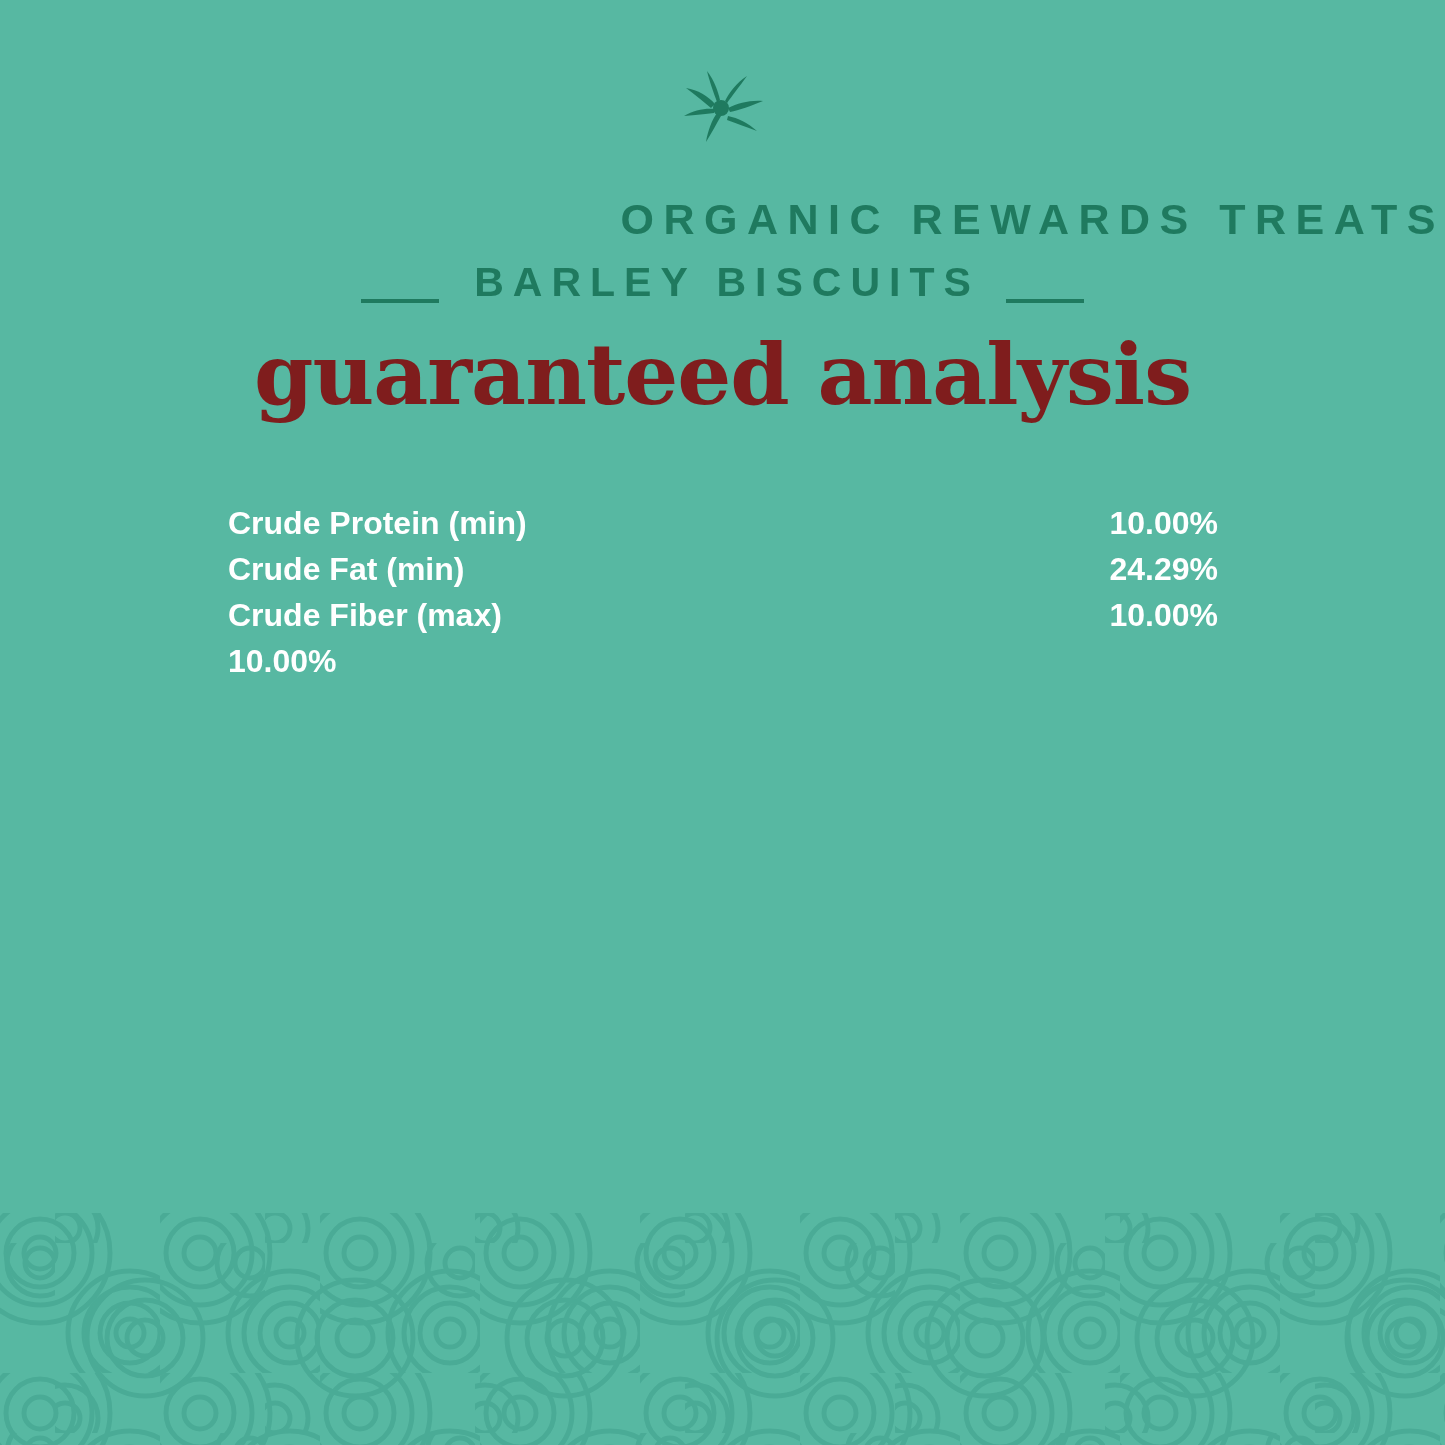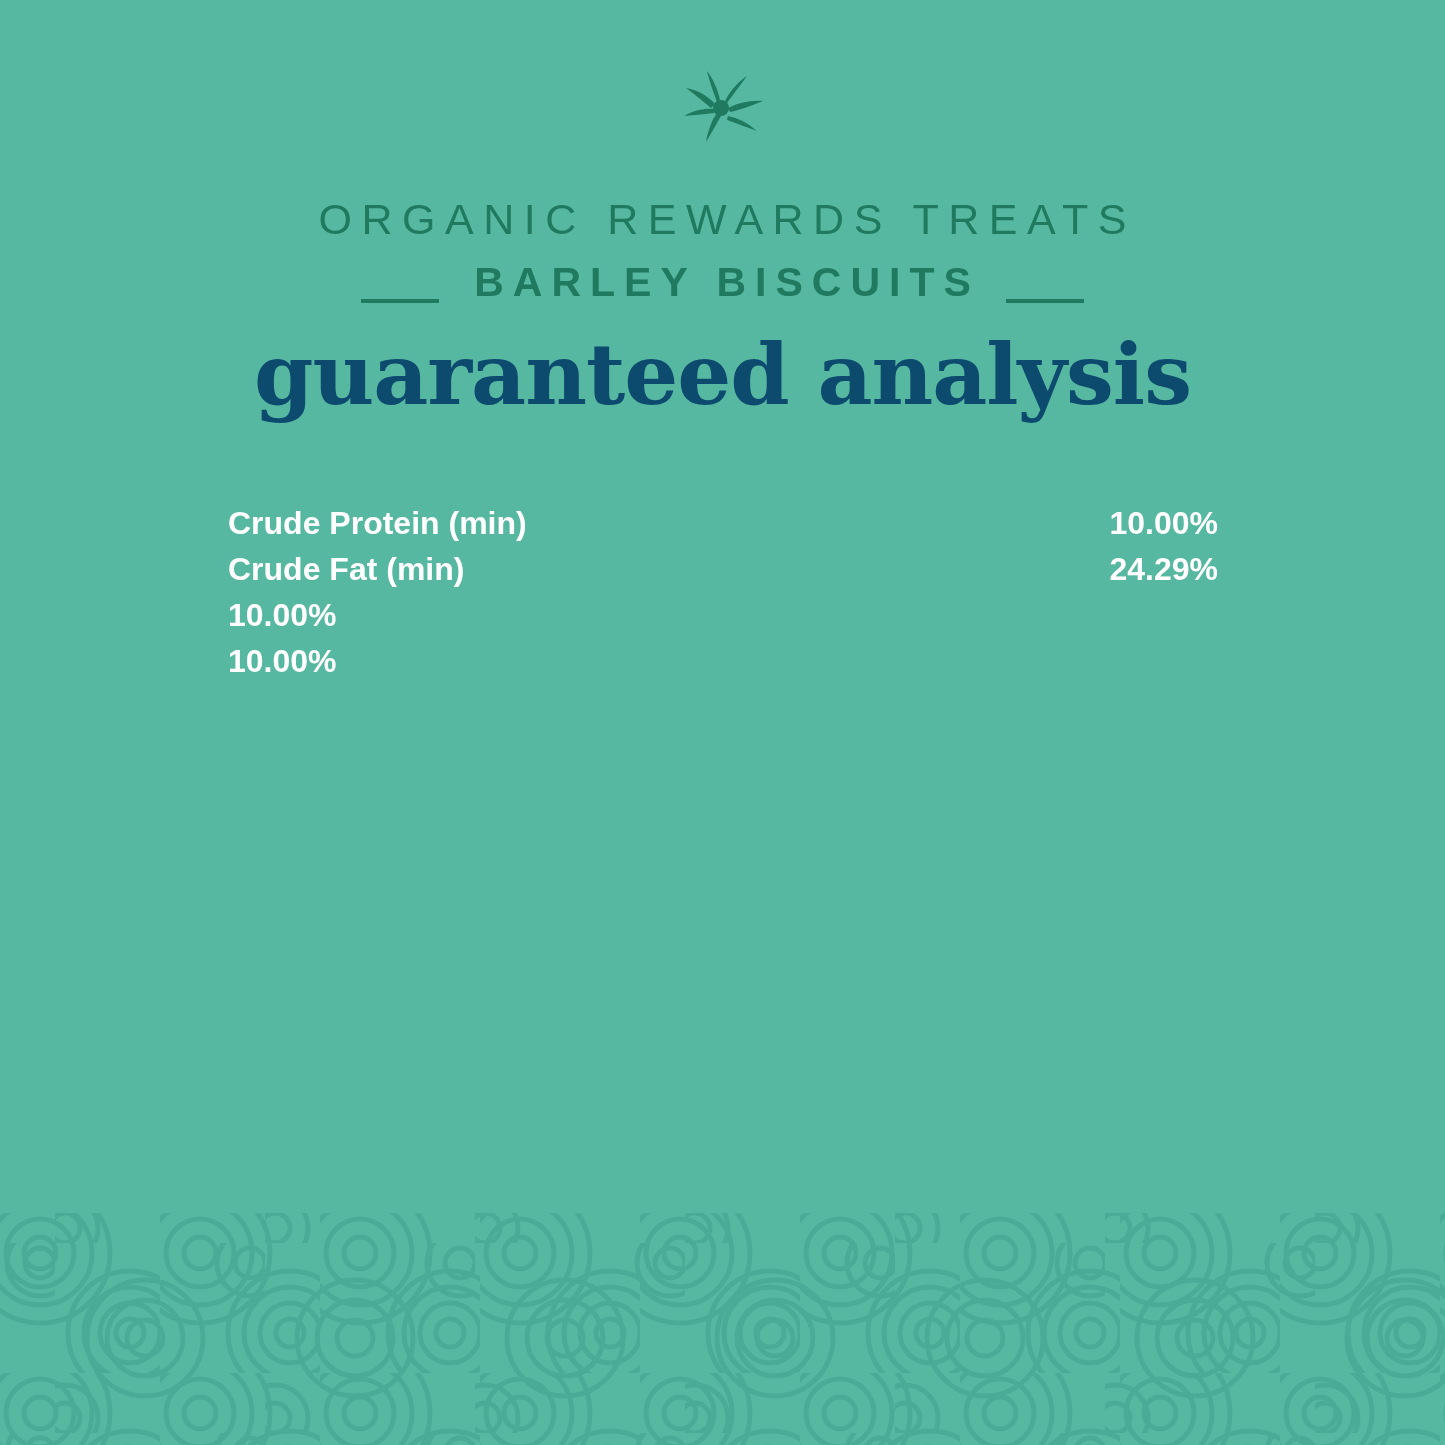--- a/index.html
+++ b/index.html
@@ -35,25 +35,25 @@
   .leaf-wrap svg {
     display: block;
   }
 
   
   .eyebrow {
     position: absolute;
     top: 198px;
     left: 0;
     width: 100%;
-    text-align: center;
+    text-align: right;
     color: #1f7a5f;
     font-family: "Liberation Sans", sans-serif;
     font-size: 43px;
-    font-weight: 400;
+    font-weight: 700;
     letter-spacing: 9.5px;
     line-height: 1;
     text-indent: 9.5px;
   }
 
   .subline-row {
     position: absolute;
     top: 262px;
     left: 0;
     width: 100%;
@@ -78,21 +78,21 @@
     text-indent: 9px;
     white-space: nowrap;
   }
 
   .title {
     position: absolute;
     top: 330px;
     left: 0;
     width: 100%;
     text-align: center;
-    color: #0c4a6e;
+    color: #7f1d1d;
     font-family: "DejaVu Serif", serif;
     font-weight: 700;
     font-size: 85px;
     letter-spacing: -1px;
     line-height: 1.05;
   }
 
   
   .analysis {
     position: absolute;
@@ -160,20 +160,21 @@
   <div class="analysis">
     <div class="row">
       <span class="label">Crude Protein (min)</span>
       <span class="value">10.00%</span>
     </div>
     <div class="row">
       <span class="label">Crude Fat (min)</span>
       <span class="value">24.29%</span>
     </div>
     <div class="row">
+      <span class="label">Crude Fiber (max)</span>
       <span class="value">10.00%</span>
     </div>
     <div class="row">
       <span class="value">10.00%</span>
     </div>
   </div>
 
   <div class="pattern-band">
     <svg width="1445" height="232" viewBox="0 0 1445 232">
       <defs>

